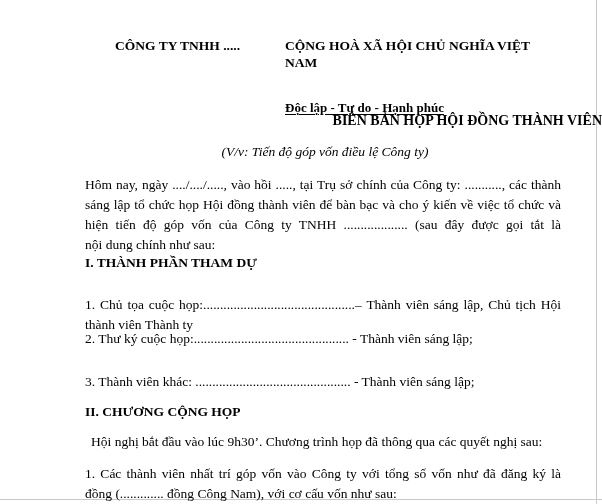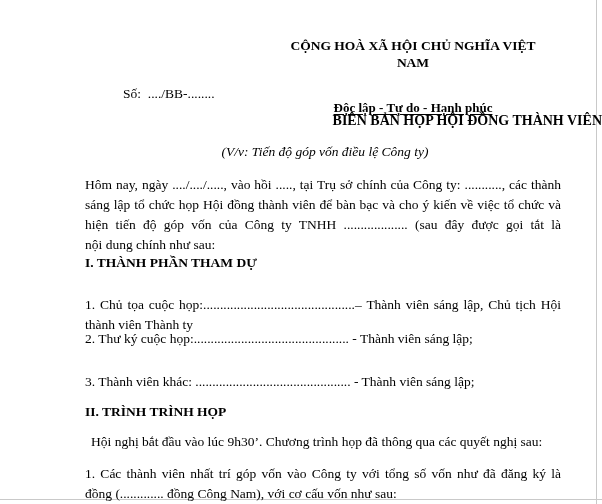--- a/index.html
+++ b/index.html
@@ -20,21 +20,21 @@
   }
   .edge-bottom {
     position: absolute; left: 0; top: 499px; width: 602px; height: 1px;
     background: #c9c9c9;
   }
   .abs { position: absolute; }
   .bold { font-weight: bold; }
   .italic { font-style: italic; padding-left: 24px; }
   .company-name { left: 115px; top: 37px; line-height: 17px; }
   .doc-number { left: 123px; top: 85px; line-height: 17px; white-space: pre; }
-  .nat-block { left: 285px; top: 37px; width: 256px; text-align: center; line-height: 17px; }
+  .nat-block { left: 285px; top: 37px; width: 256px; line-height: 17px; }
   .motto { margin-top: 28px; text-decoration: underline; text-underline-offset: 2px; font-size: 13px; }
   .doc-title { left: 0; top: 111px; width: 602px; text-align: right; font-size: 14px; }
   .doc-subtitle { left: 0; top: 142px; width: 602px; text-align: center; }
   .body-block { left: 85px; width: 476px; }
   .line { height: 20px; overflow: hidden; }
   .just { text-align: justify; text-align-last: justify; }
   .intro { top: 175px; }
   .heading-1 { top: 253px; }
   .item-chair { top: 295px; }
   .item-secretary { top: 329px; }
@@ -44,27 +44,27 @@
   .resolution { top: 464px; }
 </style>
 </head>
 <body>
 
 <div class="page">
 
   <div class="edge-right"></div>
   <div class="edge-bottom"></div>
 
+  <div class="abs company-name bold">CÔNG TY TNHH .....</div>
 
   <div class="abs nat-block">
     <div class="bold">CỘNG HOÀ XÃ HỘI CHỦ NGHĨA VIỆT NAM</div>
     <div class="bold motto">Độc lập - Tự do - Hạnh phúc</div>
   </div>
 
-  <div class="abs doc-number">Số:  ..../BB-........</div>
 
   <div class="abs doc-title bold">BIÊN BẢN HỌP HỘI ĐỒNG THÀNH VIÊN</div>
   <div class="abs doc-subtitle italic">(V/v: Tiến độ góp vốn điều lệ Công ty)</div>
 
   <div class="abs body-block intro">
     <div class="line just">Hôm nay, ngày ..../..../....., vào hồi ....., tại Trụ sở chính của Công ty: ..........., các thành viên</div>
     <div class="line just">sáng lập tổ chức họp Hội đồng thành viên để bàn bạc và cho ý kiến về việc tổ chức và thực</div>
     <div class="line just"><span>hiện tiến độ góp vốn của Công ty TNHH ................... (sau đây được gọi tắt là </span><span class="bold italic">"Công ty"</span></div>
     <div class="line">nội dung chính như sau:</div>
   </div>
@@ -73,21 +73,21 @@
 
   <div class="abs body-block item-chair">
     <div class="line just">1. Chủ tọa cuộc họp:.............................................– Thành viên sáng lập, Chủ tịch Hội đồng</div>
     <div class="line">thành viên Thành ty</div>
   </div>
 
   <div class="abs body-block item-secretary line">2. Thư ký cuộc họp:.............................................. - Thành viên sáng lập;</div>
 
   <div class="abs body-block item-other line">3. Thành viên khác: .............................................. - Thành viên sáng lập;</div>
 
-  <div class="abs body-block heading-2 bold">II. TRÌNH TRÌNH HỌP</div>
+  <div class="abs body-block heading-2 bold">II. CHƯƠNG CỘNG HỌP</div>
 
   <div class="abs body-block opening line">Hội nghị bắt đầu vào lúc 9h30’. Chương trình họp đã thông qua các quyết nghị sau:</div>
 
   <div class="abs body-block resolution">
     <div class="line just">1. Các thành viên nhất trí góp vốn vào Công ty với tổng số vốn như đã đăng ký là .............</div>
     <div class="line">đồng (............. đồng Công Nam), với cơ cấu vốn như sau:</div>
   </div>
 
 </div>
 

